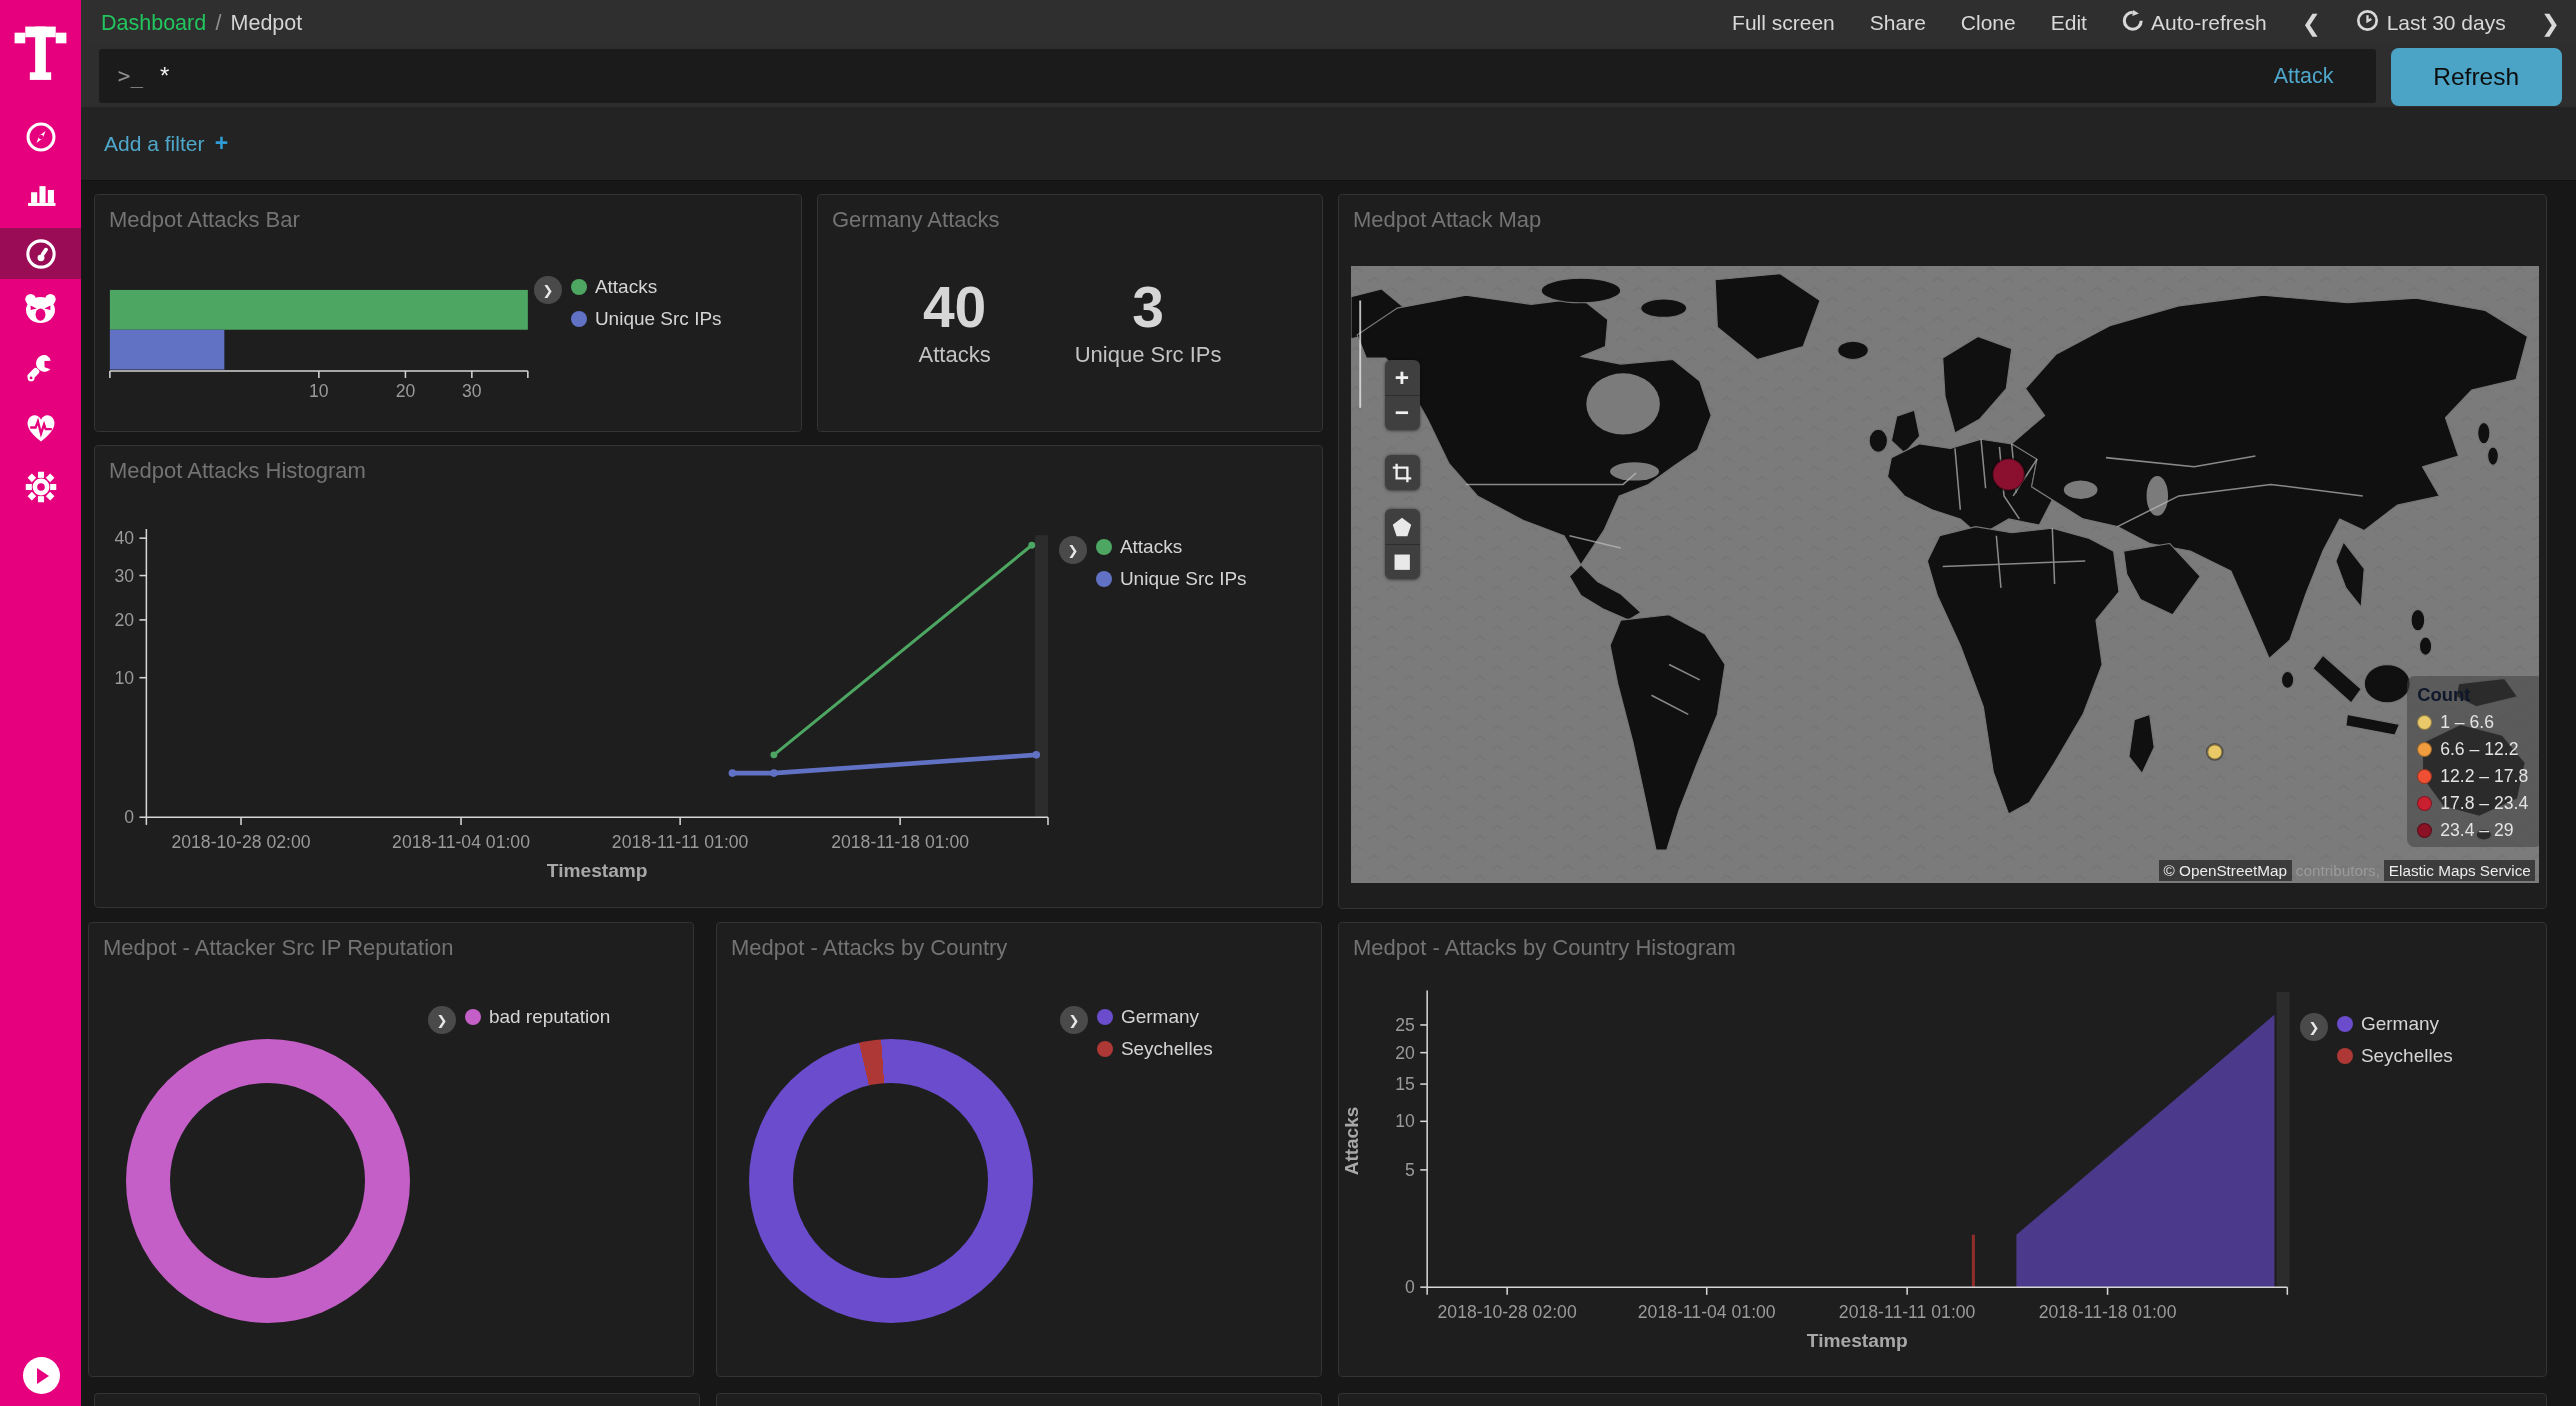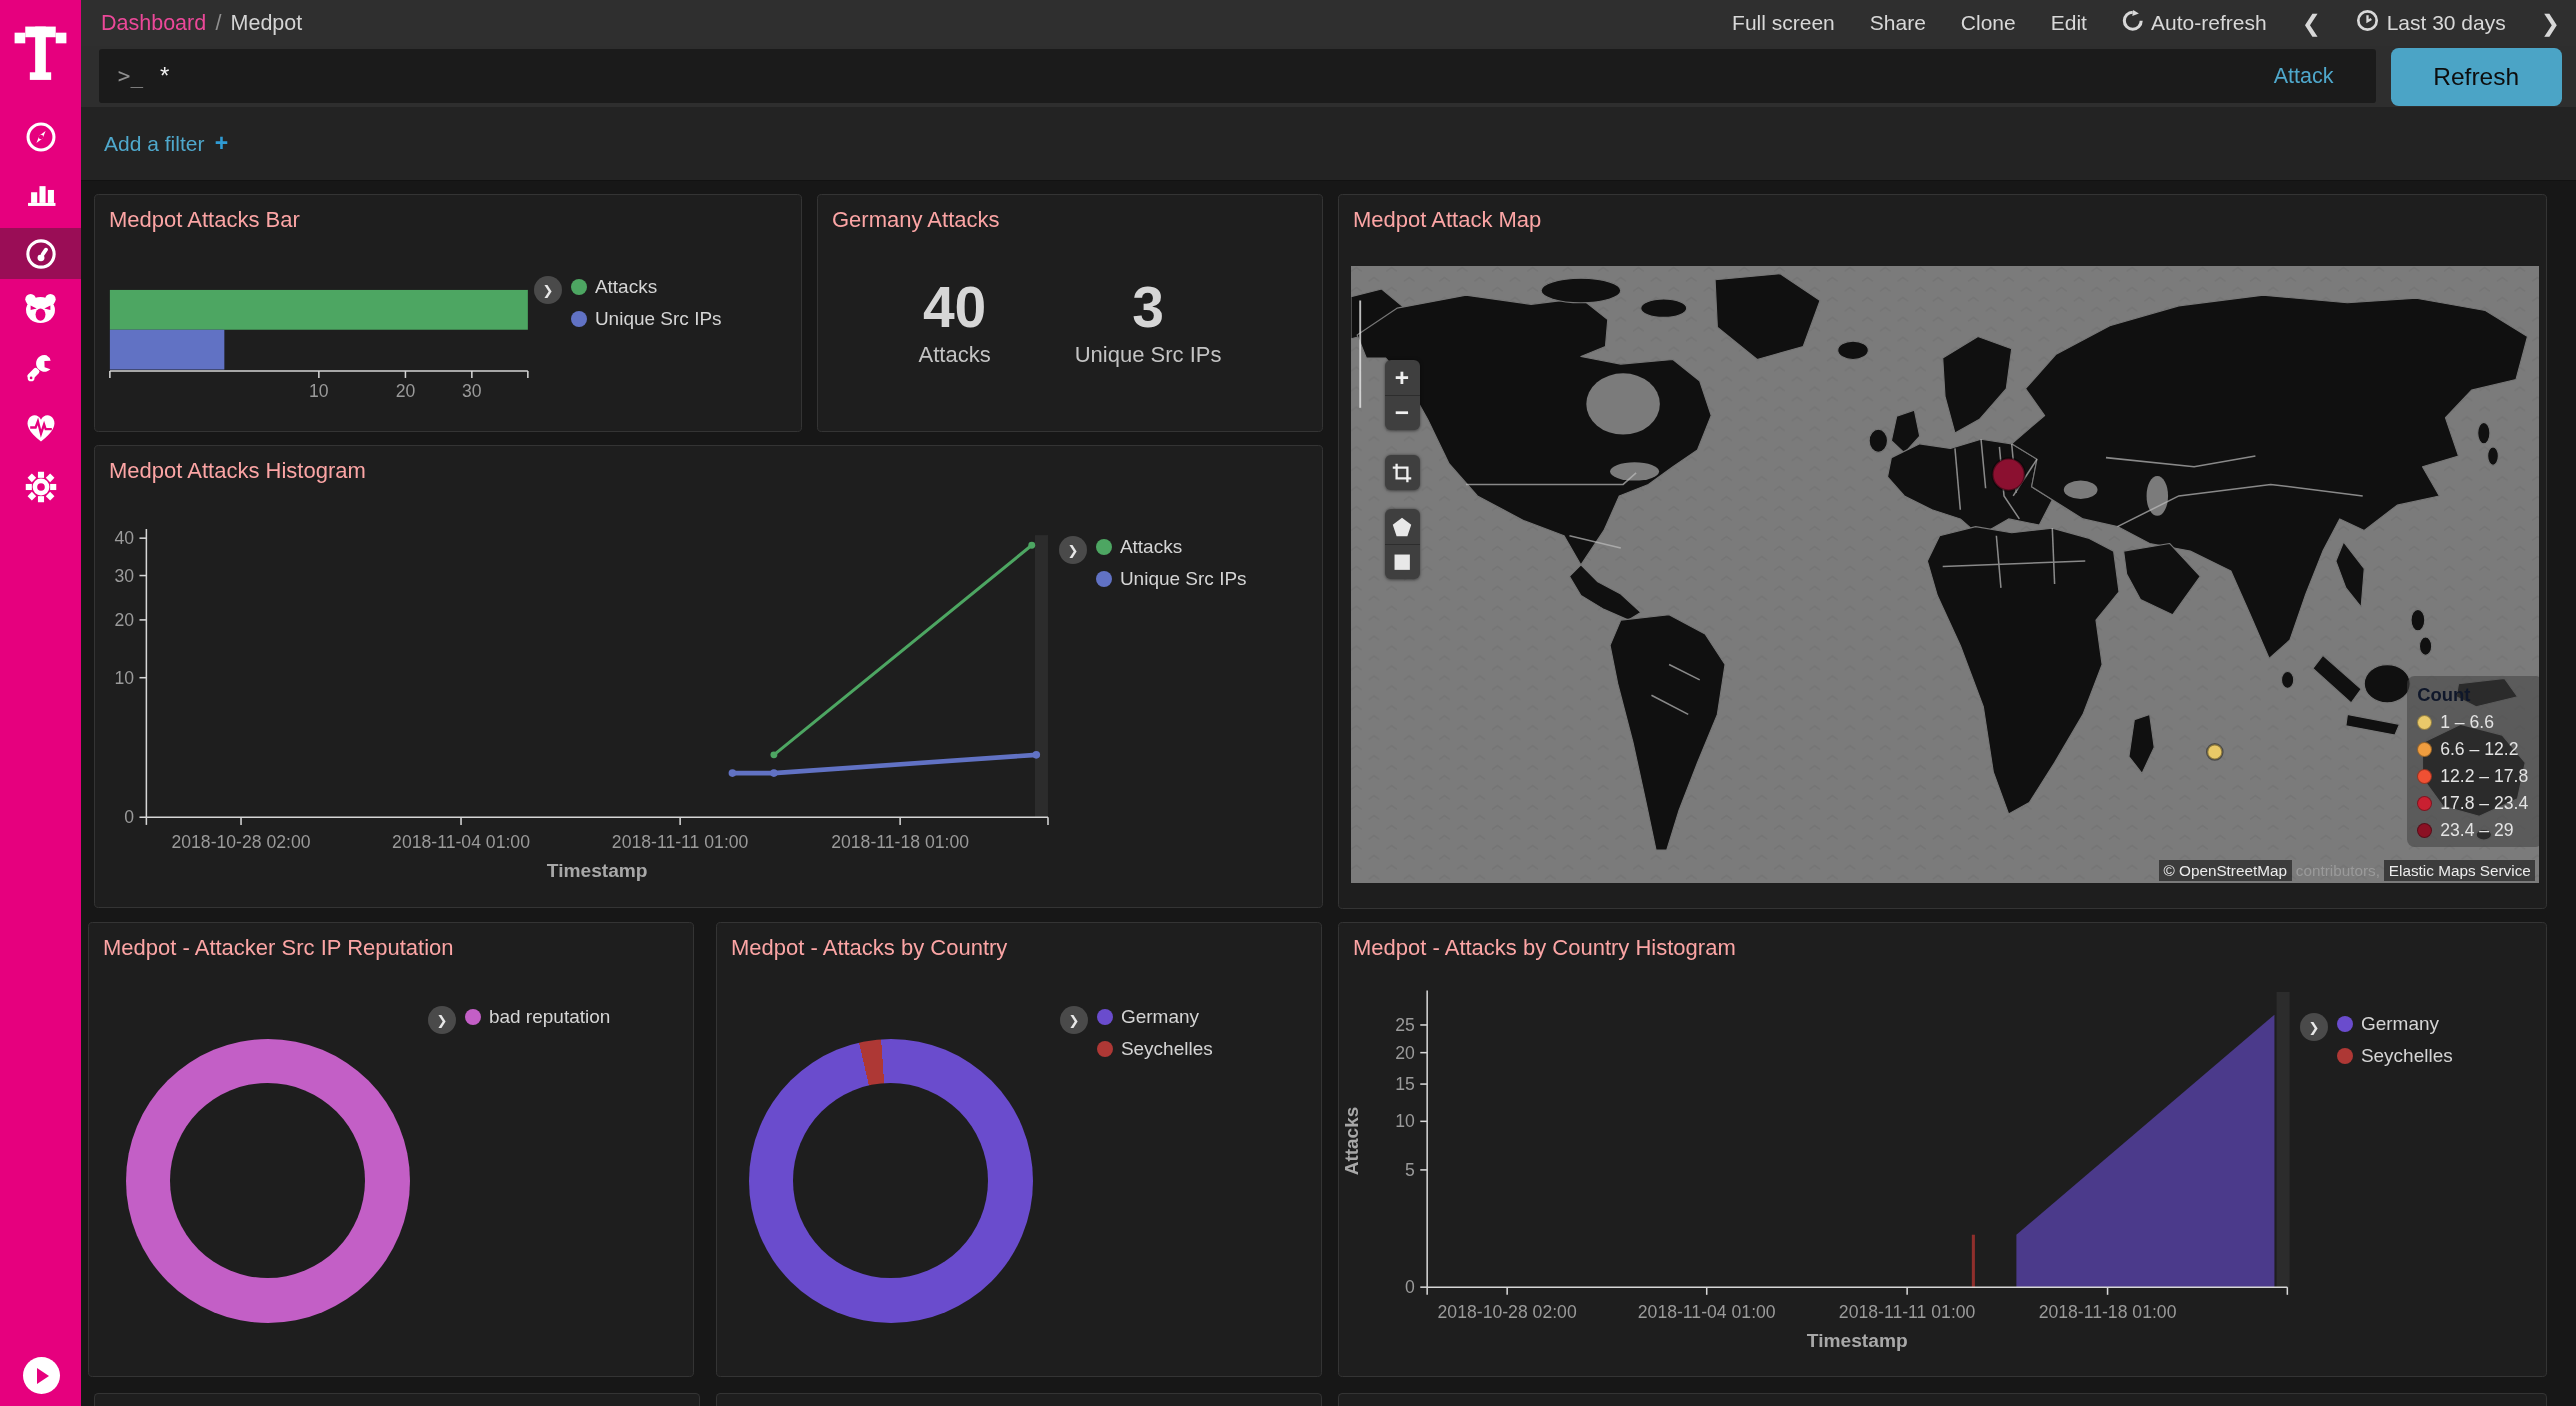--- a/index.html
+++ b/index.html
@@ -12,41 +12,41 @@
   .side-item { position:absolute; left:0; width:81px; height:49px; display:flex; align-items:center; justify-content:center; cursor:pointer; }
   .side-item.active { background:#9a0d56; }
   .side-item svg { display:block; }
   .collapse-btn { position:absolute; left:23px; top:1357px; width:37px; height:37px; border-radius:50%; background:#ffffff; display:flex; align-items:center; justify-content:center; cursor:pointer; }
   .collapse-btn .tri { width:0; height:0; border-top:8.4px solid transparent; border-bottom:8.4px solid transparent; border-left:12.3px solid #e6007e; margin-left:3.8px; }
 
   
   .main { position:absolute; left:81px; top:0; width:2496px; height:1406px; }
   .topnav { position:absolute; left:0; top:0; width:2496px; height:46px; background:#2f2f2f; display:flex; align-items:center; color:#d8d8d8; font-size:21px; }
   .crumbs { margin-left:20px; display:flex; align-items:center; gap:9.2px; font-size:21.5px; }
-  .crumb-link { color:#ec4899; cursor:pointer; }
+  .crumb-link { color:#22c55e; cursor:pointer; }
   .crumb-sep { color:#8f8f8f; }
   .crumb-cur { color:#d4d4d4; }
   .topnav-right { margin-left:auto; display:flex; align-items:center; gap:35px; margin-right:17px; }
   .nav-item { display:flex; align-items:center; gap:7.7px; cursor:pointer; white-space:nowrap; }
   .nav-chev { font-size:23px; font-weight:bold; cursor:pointer; }
 
   .querybar { position:absolute; left:0; top:46px; width:2496px; height:61px; background:#2e2e2e; }
   .query-input { position:absolute; left:18.4px; top:3.1px; width:2277px; height:54px; background:#1b1b1b; border-radius:3.1px; display:flex; align-items:center; }
   .query-prompt { color:#8f8f8f; font-size:21px; margin-left:18.4px; font-family:"DejaVu Sans Mono",monospace; }
   .query-text { color:#f0f0f0; font-size:24px; margin-left:17px; flex:1; }
   .options-link { color:#4fa8cc; font-size:21.5px; margin-right:43px; cursor:pointer; }
   .refresh-btn { position:absolute; right:15.3px; top:1.5px; width:171px; height:58px; background:#4ba4c6; border:none; border-radius:7.7px; color:#0d0d0d; font-size:24.5px; font-family:inherit; cursor:pointer; }
 
   .filterbar { position:absolute; left:0; top:107px; width:2496px; height:74px; background:#232323; border-bottom:1.5px solid #121212; display:flex; align-items:center; }
   .add-filter { margin-left:23px; color:#4fa8cc; font-size:21px; cursor:pointer; }
   .add-filter b { color:#2f9bd4; font-size:23px; margin-left:4.6px; }
 
   
   .panel { position:absolute; background:#1e1e1e; border:0.8px solid #343434; border-radius:4.6px; }
-  .panel-title { position:absolute; left:14px; top:12.3px; font-size:22px; color:#fca5a5; white-space:nowrap; }
+  .panel-title { position:absolute; left:14px; top:12.3px; font-size:22px; color:#737373; white-space:nowrap; }
   svg { font-family:"Liberation Sans","DejaVu Sans",sans-serif; }
   svg text { font-family:inherit; }
 
   .legend { position:absolute; display:flex; gap:9.2px; align-items:flex-start; }
   .chev-circle { width:28px; height:28px; border-radius:50%; background:#4a4a4a; color:#e8e8e8; font-size:13px; font-weight:bold; display:flex; align-items:center; justify-content:center; cursor:pointer; flex:none; }
   .legend ul { list-style:none; }
   .legend li { display:flex; align-items:center; gap:7.7px; margin-bottom:10px; cursor:pointer; }
   .legend .dot { width:16px; height:16px; border-radius:50%; flex:none; }
   .legend .lab { color:#d5d5d5; font-size:19px; white-space:nowrap; }
 

